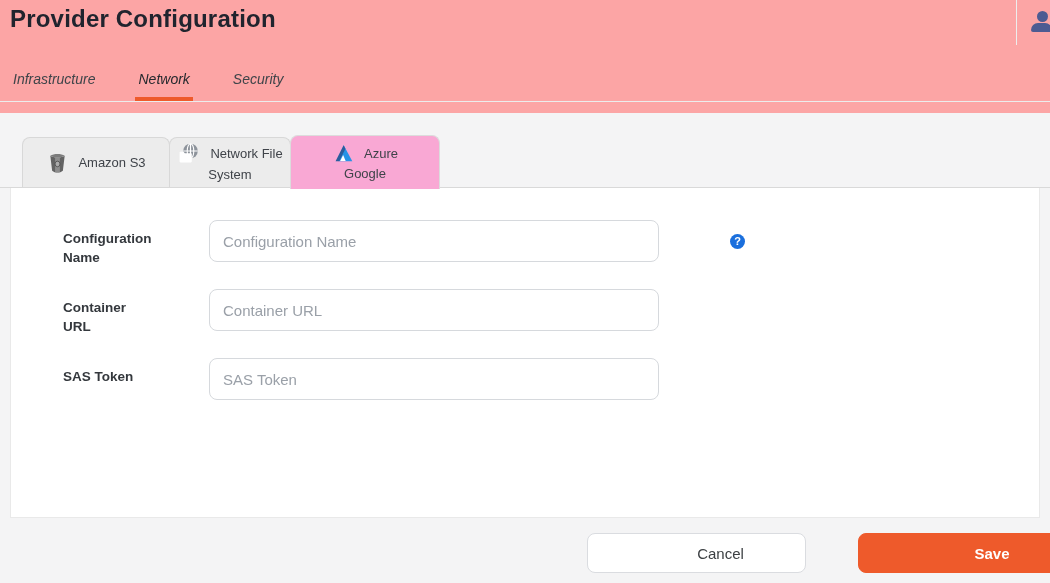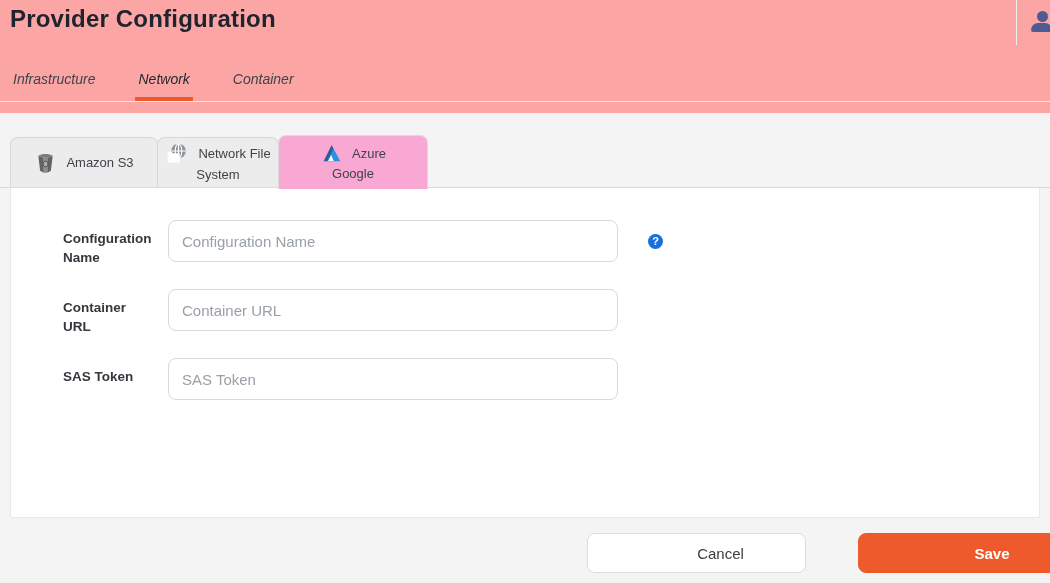--- a/index.html
+++ b/index.html
@@ -54,39 +54,39 @@
   }
   .ptabs { position: absolute; left: 10px; top: 137px; display: flex; z-index: 2; }
   .ptab {
     width: 122px; height: 50px; margin-left: -1px;
     background: #ececec; border: 1px solid #d8d8d8; border-bottom: none;
     border-radius: 8px 8px 0 0;
     display: flex; flex-direction: column; align-items: center; justify-content: center;
     font-size: 13px; color: #3f4349; cursor: pointer;
     position: relative;
   }
-  .ptab:first-child { margin-left: 0; width: 148px; }
+  .ptab:first-child { margin-left: 12px; width: 148px; }
   .ptab.active {
     top: -2px; height: 54px; width: 150px;
     background: #f9a8d4; border-color: #dcdcdc; z-index: 3;
   }
   .ptab .row1 { display: flex; align-items: center; gap: 9px; line-height: 20px; }
   .ptab .row2 { line-height: 18px; text-align: right; }
   .ptab svg { display: block; }
 
   
   .panel {
     position: absolute; left: 10px; top: 188px; width: 1030px; height: 330px;
     background: #ffffff;
     border: 1px solid #e9e9e9; border-top: none;
   }
 
   
   .form { position: absolute; left: 63px; top: 220px; }
-  .frow { display: flex; align-items: flex-start; margin-bottom: 22px; }
+  .frow { display: flex; align-items: flex-start; margin-bottom: 22px; gap: 41px; }
   .flabel {
     width: 90px; margin-right: 15px; padding-top: 9px;
     font-size: 13.5px; font-weight: 700; color: #34383d; line-height: 19px;
   }
   .finput {
     width: 450px; height: 42px;
     border: 1px solid #d6d9dd; border-radius: 8px;
     padding: 0 13px; font-size: 15px; color: #333;
     font-family: "Liberation Sans", sans-serif;
     background: #fff; outline: none;
@@ -128,21 +128,21 @@
   </div>
 
   <div class="main-tabs">
     <div class="main-tab">
       <span>Infrastructure</span>
     </div>
     <div class="main-tab active">
       <span>Network</span>
     </div>
     <div class="main-tab">
-      <span>Container</span>
+      <span>Security</span>
     </div>
   </div>
   <div class="header-rule"></div>
 </div>
 
 <div class="ptab-strip-line"></div>
 
 <div class="ptabs">
 
   <div class="ptab">

